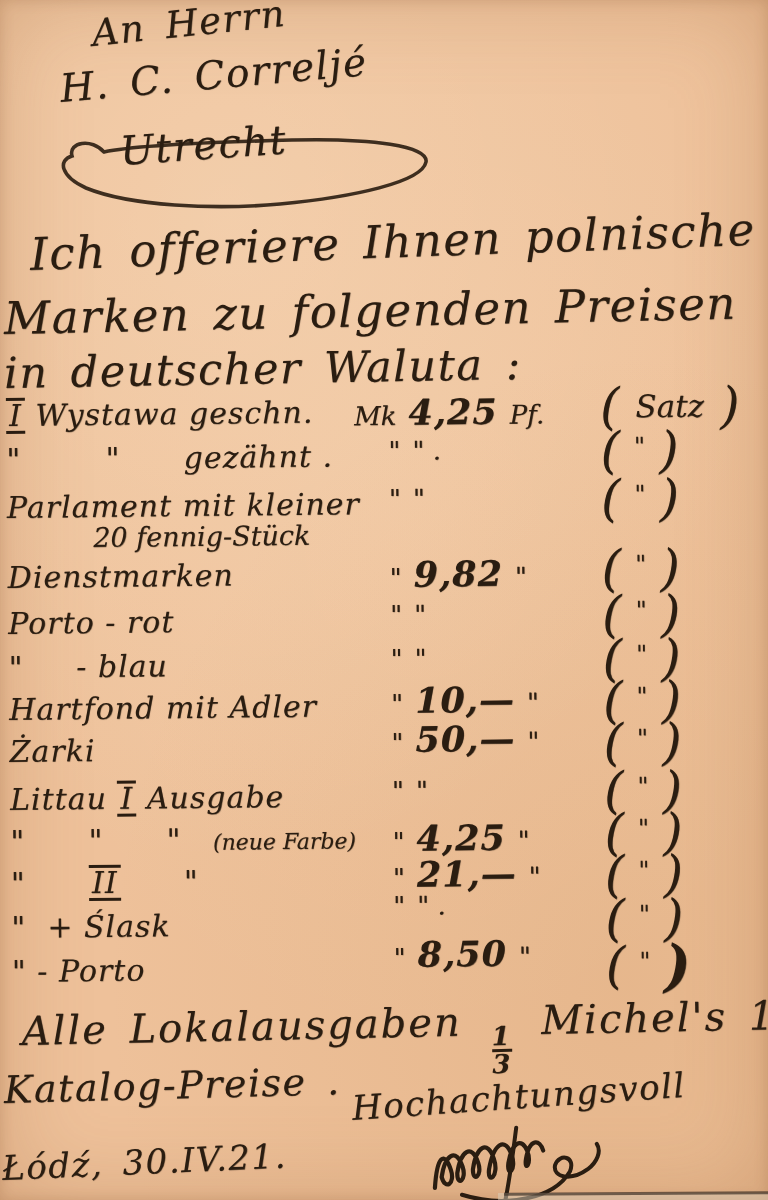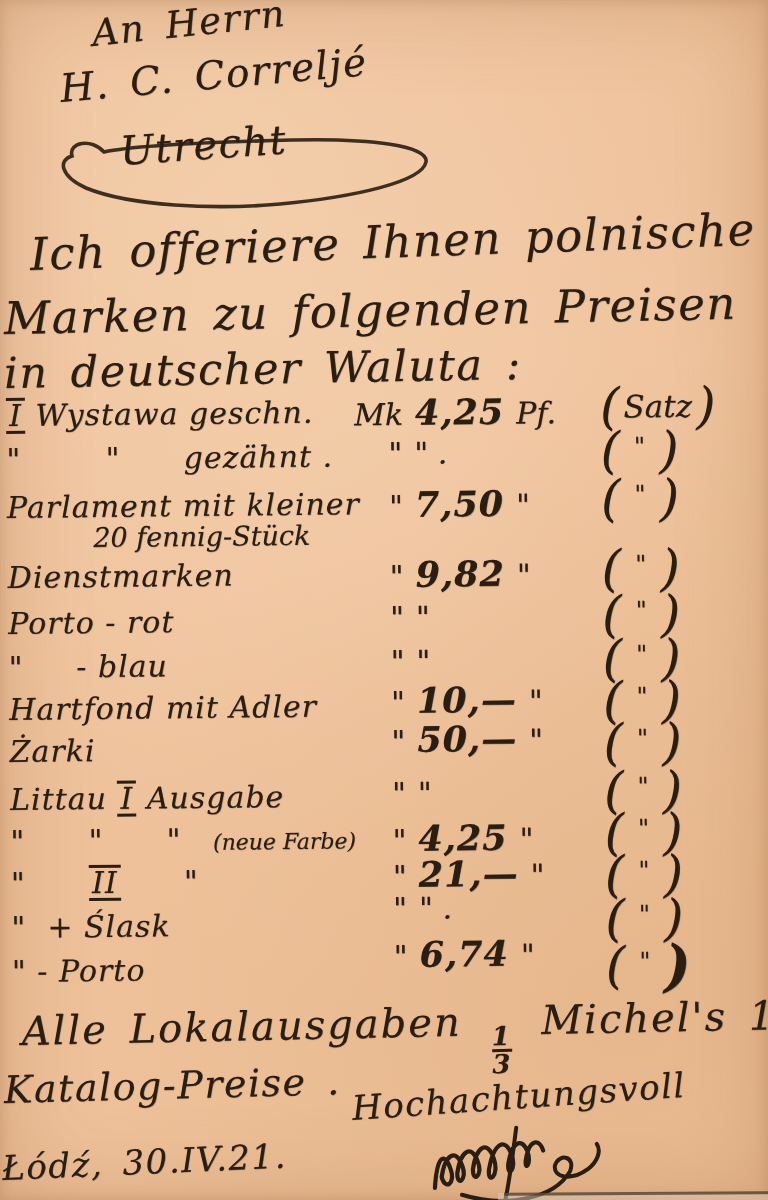--- a/index.html
+++ b/index.html
@@ -45,27 +45,27 @@
   .note{font-size:22px;letter-spacing:0;}
   .note:empty{display:none;}
   .price{position:absolute;left:384px;top:-2px;display:flex;align-items:baseline;gap:12px;
          text-shadow:0.4px 0.4px 0.7px rgba(42,29,17,.6);}
   .row1 .price{left:350px;}
   .row7 .price{transform:translateY(-6px);}
   .row8 .price{transform:translateY(-9px);}
   .row11 .price{transform:translateY(-6px);}
   .row12 .price{transform:translateY(-13px);}
   .row13 .price{transform:translateY(-14px);}
-  .pre,.post{font-size:30px;text-align:right;}
+  .pre,.post{font-size:26px;text-align:right;}
   .amount{font-size:35px;font-weight:bold;letter-spacing:1px;}
   .paren{position:absolute;left:596px;top:-10px;display:flex;align-items:center;
          text-shadow:0.4px 0.4px 0.7px rgba(42,29,17,.55);}
   .po,.pc{font-size:50px;font-weight:normal;line-height:1;}
   .pm{font-size:24px;margin:0 14px;transform:translateY(-4px);}
-  .row1 .pm{font-size:31px;margin:0 4px;transform:none;}
+  .row1 .pm{font-size:31px;margin:0 16px;transform:none;}
   .row13 .pc{font-size:56px;font-weight:bold;}
   
   .foot1{left:22px;top:1008px;font-size:40px;letter-spacing:2px;transform:rotate(-1.2deg);}
   .foot2{left:4px;top:1068px;font-size:38px;transform:rotate(-1.5deg);}
   .closing{left:352px;top:1088px;font-size:34px;transform:rotate(-4deg);}
   .dateline{left:2px;top:1148px;font-size:34px;transform:rotate(-2.5deg);}
   .sig{position:absolute;left:424px;top:1112px;width:215px;height:92px;transform:rotate(-7deg);}
   .frac{display:inline-flex;flex-direction:column;align-items:center;vertical-align:-10px;
         line-height:.8;font-size:26px;font-weight:bold;margin:0 8px;font-style:italic;}
   .fbar{width:20px;border-top:3px solid currentColor;margin:2px 0;}
@@ -120,21 +120,20 @@
           <span class="pm">"</span>
           <span class="pc">)</span>
         </div>
     </div>
 
     <div class="prow row3">
       <div class="lblwrap"><span></span><span>Parlament mit kleiner</span> </div>
       <div class="sub">20 fennig-Stück</div>
       <div class="price">
           <span class="pre">"</span>
-          <span class="amount">7,50</span>
           <span class="post">"</span>
         </div>
       <div class="paren">
           <span class="po">(</span>
           <span class="pm">"</span>
           <span class="pc">)</span>
         </div>
     </div>
 
     <div class="prow row4">
@@ -266,21 +265,21 @@
           <span class="pm">"</span>
           <span class="pc">)</span>
         </div>
     </div>
 
     <div class="prow row13">
       <div class="lblwrap"><span></span><span>" - Porto</span> </div>
 
       <div class="price">
           <span class="pre">"</span>
-          <span class="amount">6,74</span>
+          <span class="amount">8,50</span>
           <span class="post">"</span>
         </div>
       <div class="paren">
           <span class="po">(</span>
           <span class="pm">"</span>
           <span class="pc">)</span>
         </div>
     </div>
 
   </div>

